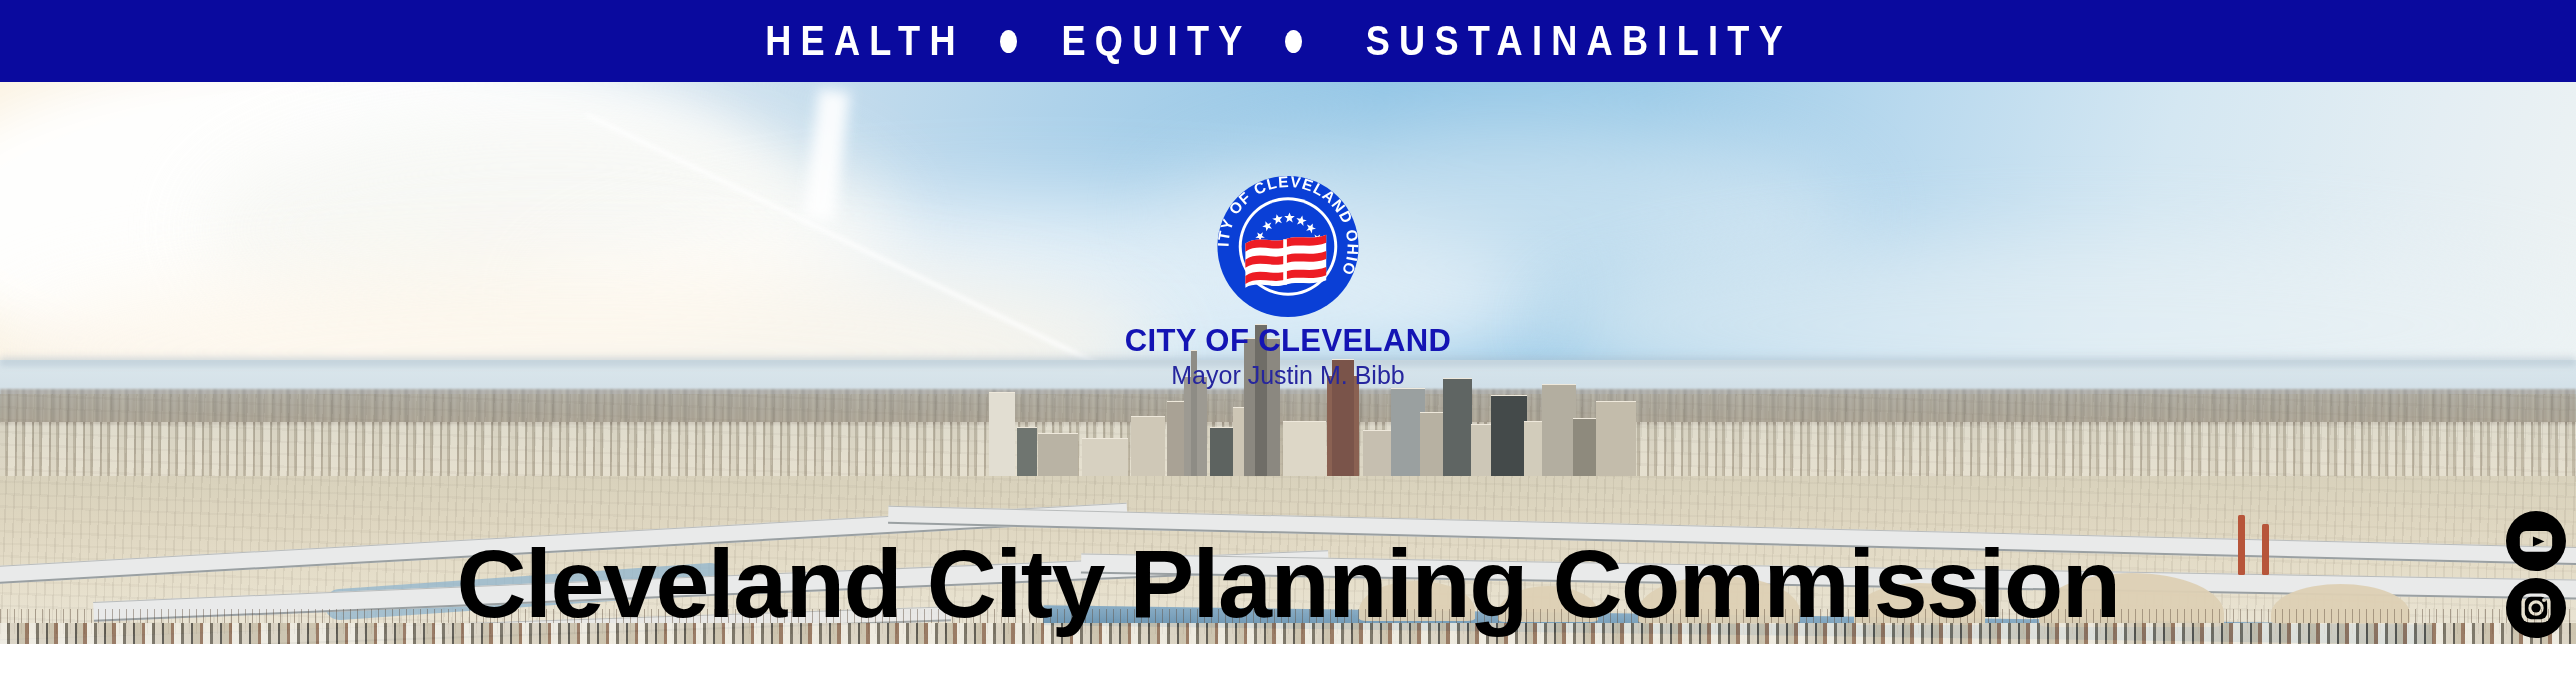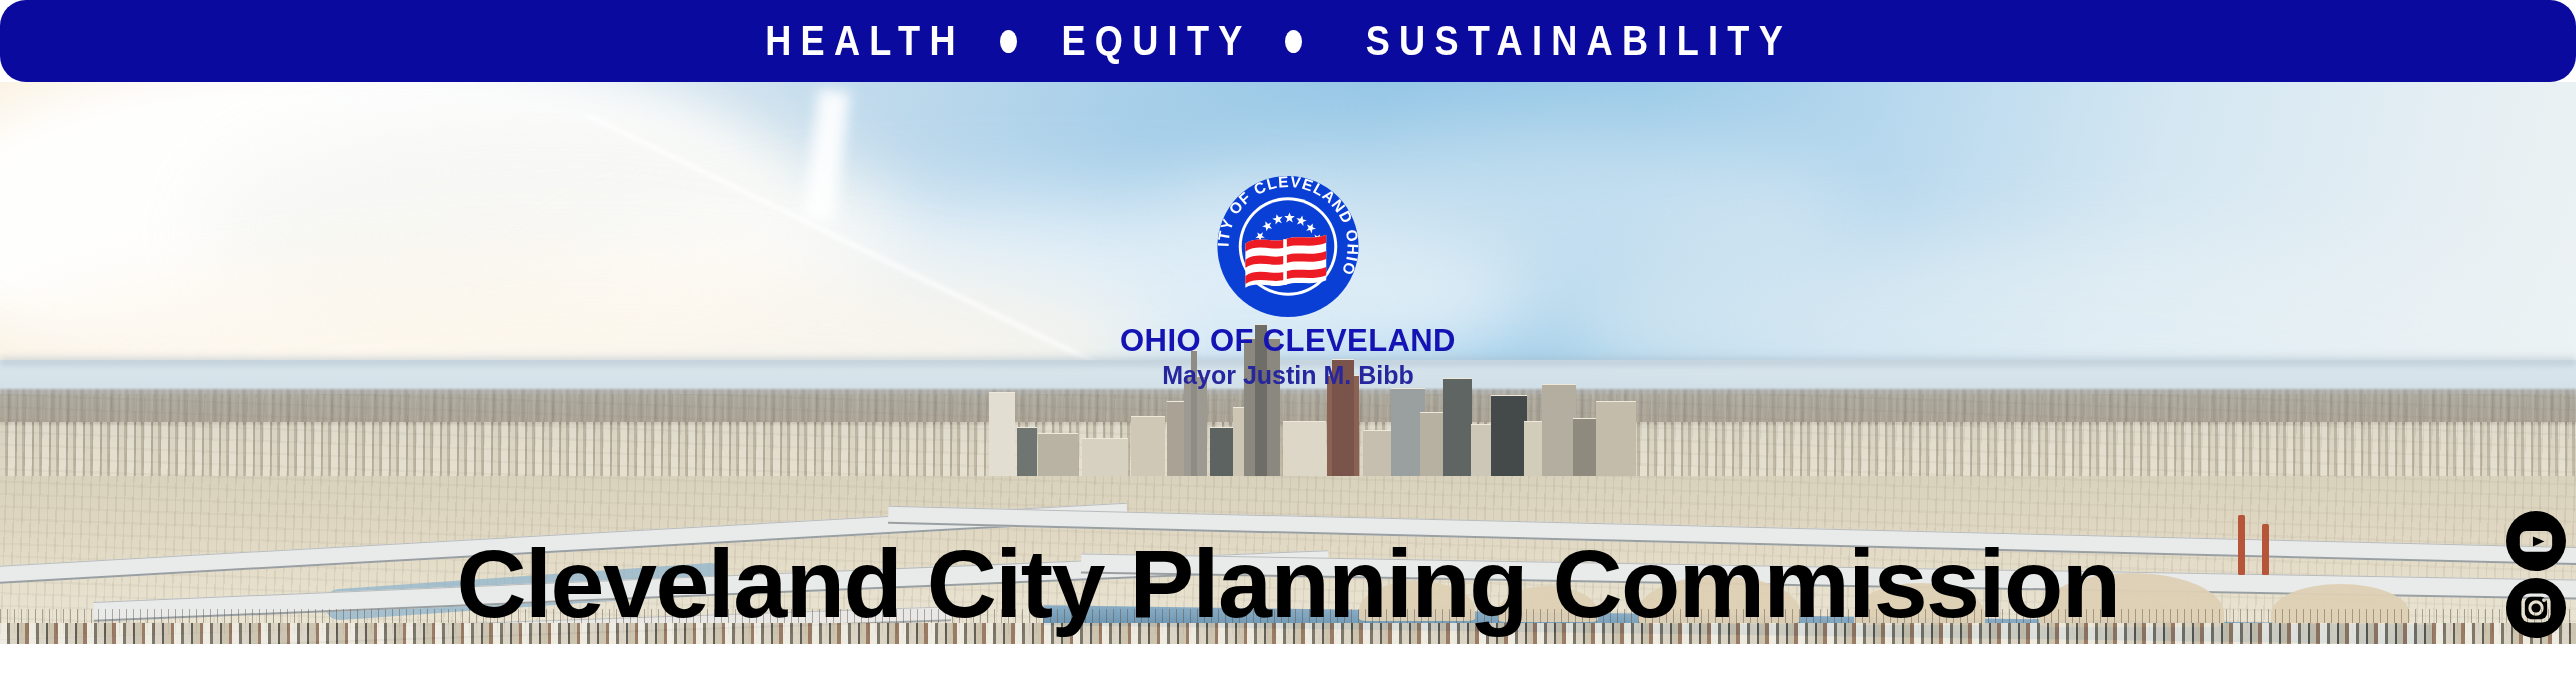--- a/index.html
+++ b/index.html
@@ -2,21 +2,21 @@
 <html style="font-size:12.4px"><head>
 <meta charset="utf-8">
 <style>
   html,body{margin:0;padding:0;background:#fff;}
   body{width:2576px;height:682px;font-family:"Liberation Sans",sans-serif;overflow:hidden;}
 
   #page{position:relative;width:2576px;height:682px;background:#ffffff;overflow:hidden;}
 
   
   #banner{position:absolute;left:0;top:0;width:2576px;height:82px;
-          background:var(--banner-bg,#0A0A9E);display:flex;align-items:center;justify-content:center;border-radius:26px;}
+          background:var(--banner-bg,#0A0A9E);display:flex;align-items:center;justify-content:center;}
   #banner-inner{display:flex;align-items:center;gap:0;}
   .ban-word{color:#ffffff;font-family:"Liberation Sans",sans-serif;font-weight:700;
             font-size:42px;letter-spacing:10.8px;line-height:1;
             transform:scaleX(.86);transform-origin:center;white-space:nowrap;}
   .ban-dot{display:inline-block;width:17px;height:23px;border-radius:50%;
            background:#ffffff;margin:0 29px 0 18.5px;flex:none;}
 
   
   #hero{position:absolute;left:0;top:82px;width:2576px;height:562px;overflow:hidden;}
   #photo{position:absolute;inset:0;}
@@ -106,21 +106,21 @@
 
   
   #bottomstrip{position:absolute;left:0;top:644px;width:2576px;height:38px;background:#ffffff;}
 
   
   #logo{position:absolute;left:50%;top:91px;transform:translateX(-50%);
         width:355px;text-align:center;}
   #seal{width:147px;height:147px;margin:0 auto;display:block;}
   #org-name{margin-top:4.6px;font-family:"Liberation Sans",sans-serif;font-weight:700;
             font-size:31px;letter-spacing:0.4px;color:#1414B4;line-height:1;}
-  #mayor-name{margin-top:7px;font-family:"Liberation Sans",sans-serif;font-weight:700;
+  #mayor-name{margin-top:7px;font-family:"Liberation Sans",sans-serif;font-weight:400;
             font-size:25px;color:#26269E;line-height:1;}
 
   
   #title{position:absolute;left:0;top:453px;width:2576px;text-align:center;
          font-family:Liberation Sans, sans-serif;font-weight:700;font-size:97px;
          letter-spacing:-1.5px;color:#000000;line-height:1;white-space:nowrap;}
 
   
   #social{position:absolute;right:10px;top:429px;display:flex;flex-direction:column;gap:7px;}
   .soc{width:60px;height:60px;display:block;}
@@ -233,21 +233,21 @@
         </g>
 
         <g>
           <path d="M42,96 C60,84 78,96 96,90 C114,84 132,92 152,84 L152,146 C132,154 114,146 96,152 C78,158 60,146 42,156 Z" fill="#FFFFFF"></path>
           <path d="M42,96 C60,84 78,96 96,90 C114,84 132,92 152,84 L152,95 C132,103 114,95 96,101 C78,107 60,95 42,107 Z" fill="#ED1C24"></path>
           <path d="M42,118 C60,106 78,118 96,112 C114,106 132,114 152,106 L152,117 C132,125 114,117 96,123 C78,129 60,117 42,129 Z" fill="#ED1C24"></path>
           <path d="M42,140 C60,128 78,140 96,134 C114,128 132,136 152,128 L152,139 C132,147 114,139 96,145 C78,151 60,139 42,151 Z" fill="#ED1C24"></path>
           <path d="M96,90 L96,152" stroke="#FFFFFF" stroke-width="5" fill="none"></path>
         </g>
       </svg>
-      <div id="org-name">OHIO OF CLEVELAND</div>
+      <div id="org-name">CITY OF CLEVELAND</div>
       <div id="mayor-name">Mayor Justin M. Bibb</div>
     </div>
 
     <div id="title" style="color: rgb(0, 0, 0);">Cleveland City Planning Commission</div>
 
     <div id="social">
       <a class="soc-link" href="#">
         <svg class="soc" viewBox="0 0 78 78">
           <defs>
               <mask id="mYT">

